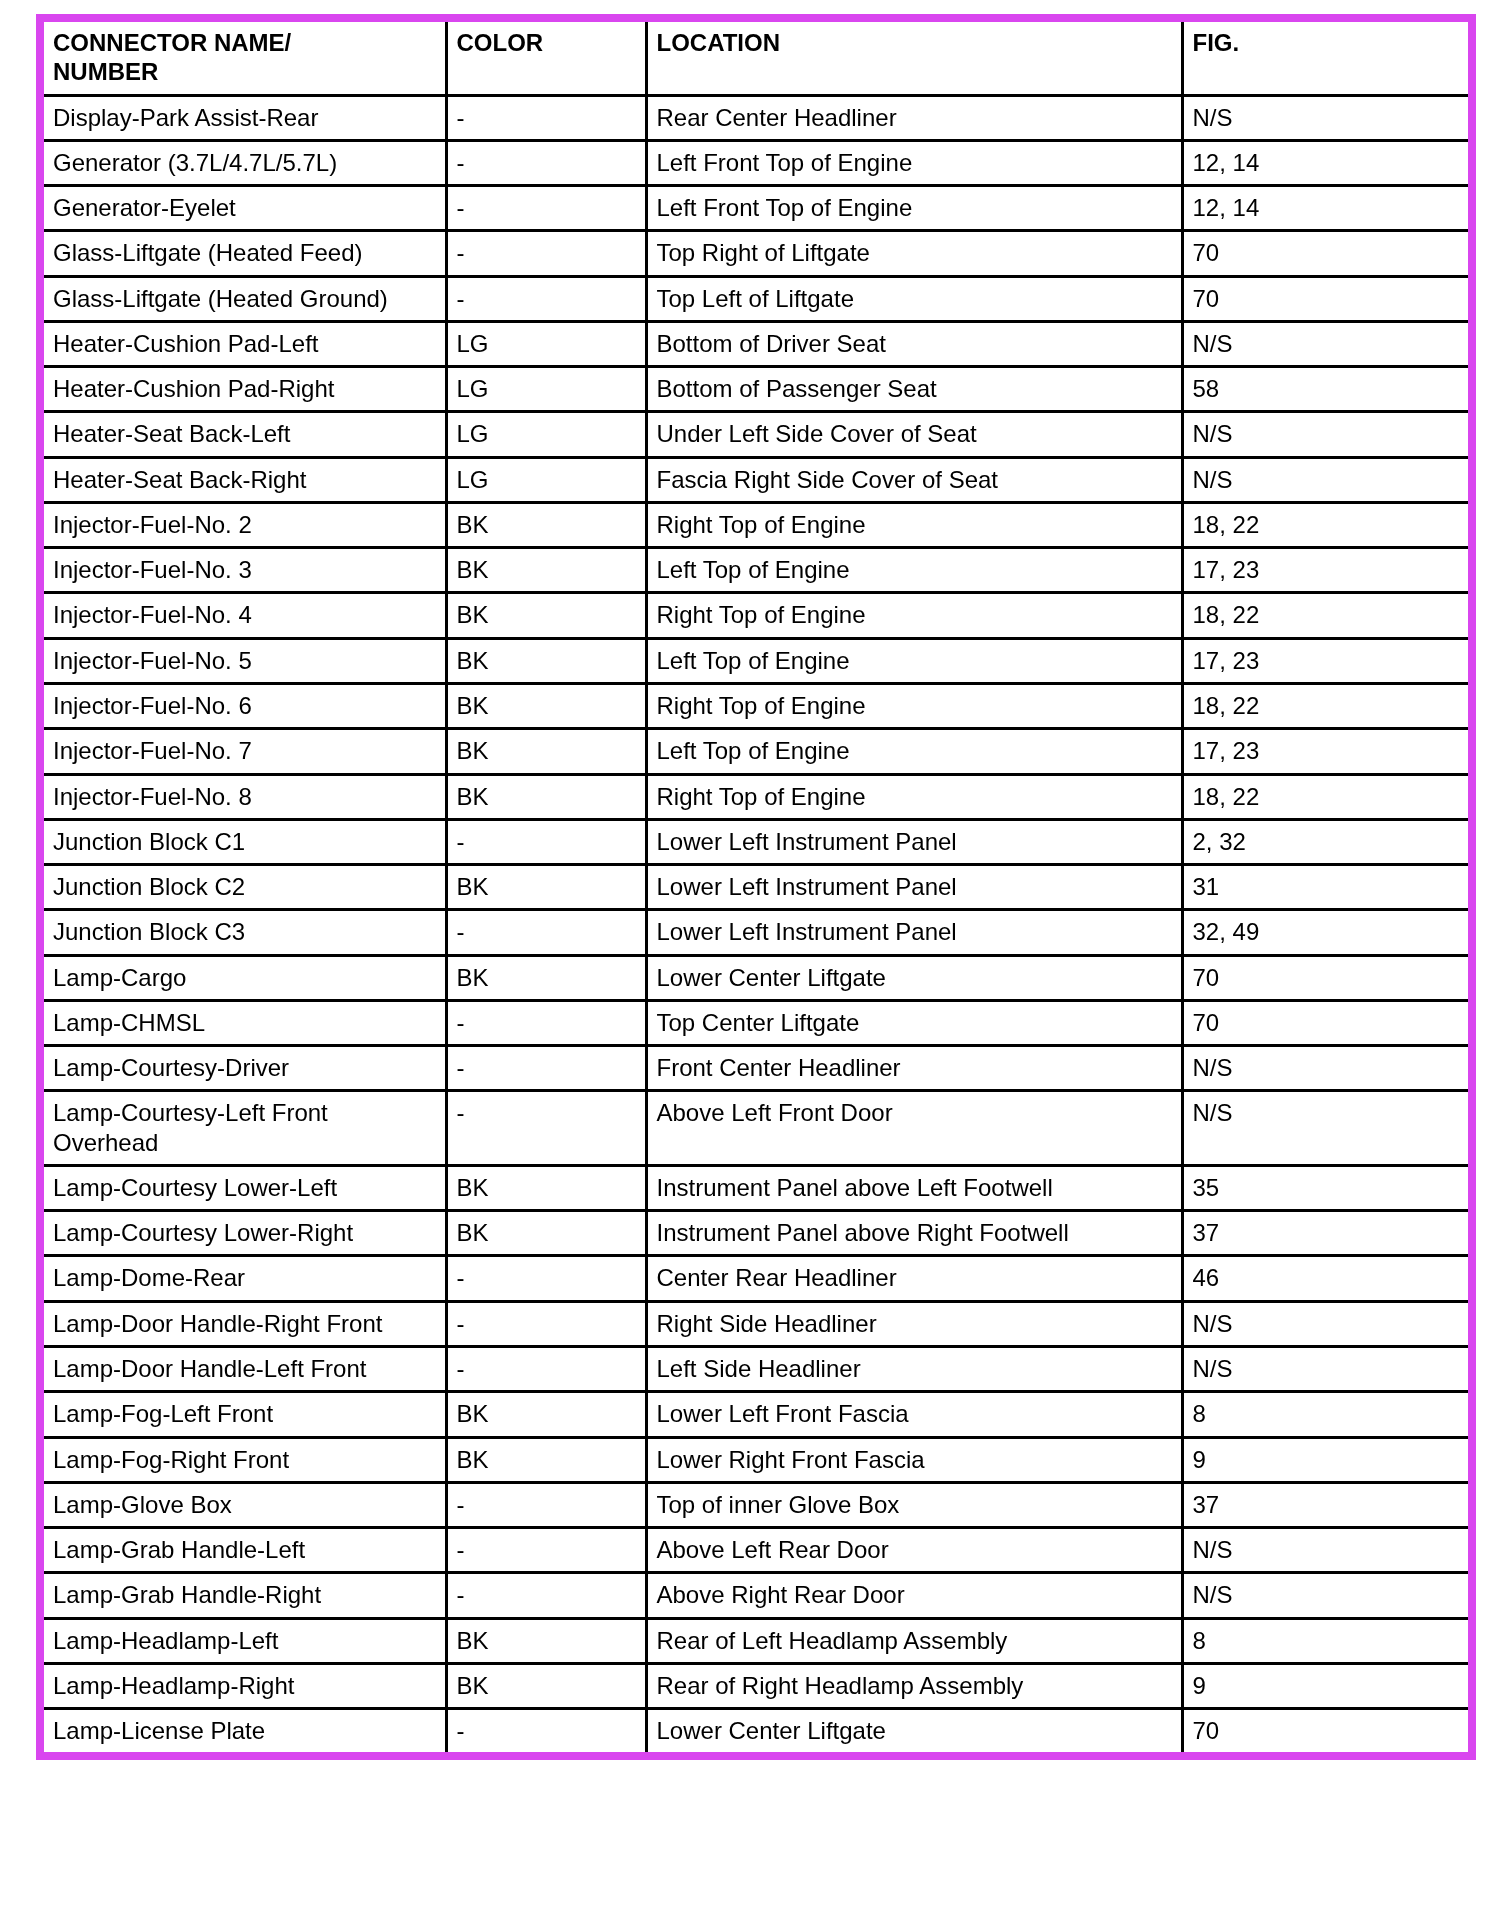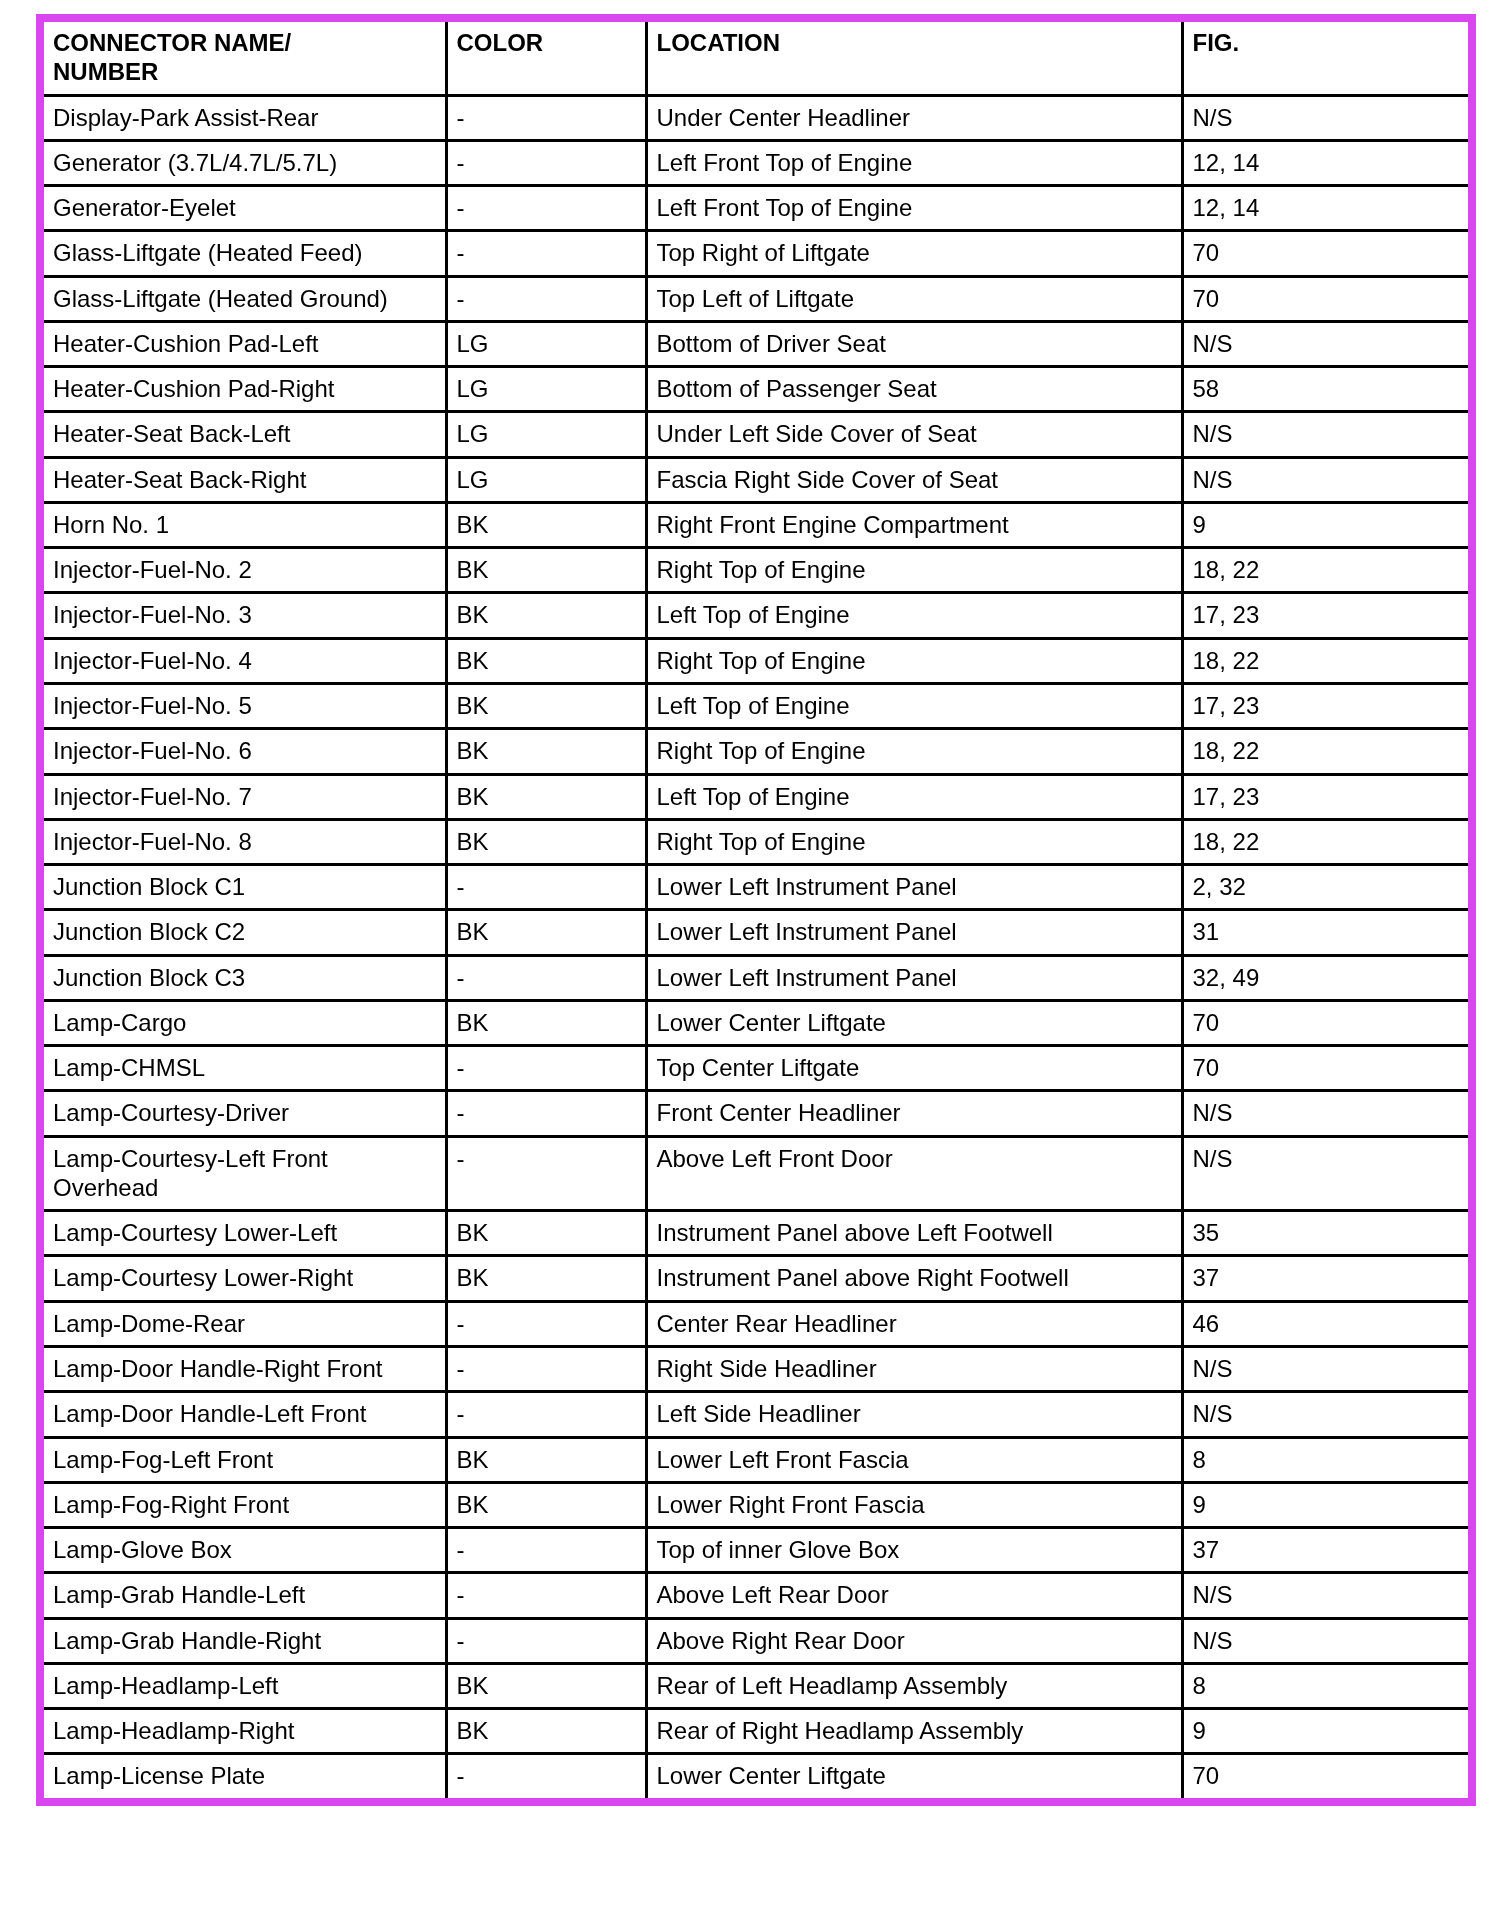--- a/index.html
+++ b/index.html
@@ -59,21 +59,21 @@
 NUMBER</th>
         <th>COLOR</th>
         <th>LOCATION</th>
         <th>FIG.</th>
       </tr>
     </thead>
     <tbody>
         <tr>
           <td>Display-Park Assist-Rear</td>
           <td>-</td>
-          <td>Under Center Headliner</td>
+          <td>Rear Center Headliner</td>
           <td>N/S</td>
         </tr>
         <tr>
           <td>Generator (3.7L/4.7L/5.7L)</td>
           <td>-</td>
           <td>Left Front Top of Engine</td>
           <td>12, 14</td>
         </tr>
         <tr>
           <td>Generator-Eyelet</td>
@@ -109,26 +109,20 @@
           <td>Heater-Seat Back-Left</td>
           <td>LG</td>
           <td>Under Left Side Cover of Seat</td>
           <td>N/S</td>
         </tr>
         <tr>
           <td>Heater-Seat Back-Right</td>
           <td>LG</td>
           <td>Fascia Right Side Cover of Seat</td>
           <td>N/S</td>
-        </tr>
-        <tr>
-          <td>Horn No. 1</td>
-          <td>BK</td>
-          <td>Right Front Engine Compartment</td>
-          <td>9</td>
         </tr>
         <tr>
           <td>Injector-Fuel-No. 2</td>
           <td>BK</td>
           <td>Right Top of Engine</td>
           <td>18, 22</td>
         </tr>
         <tr>
           <td>Injector-Fuel-No. 3</td>
           <td>BK</td>

